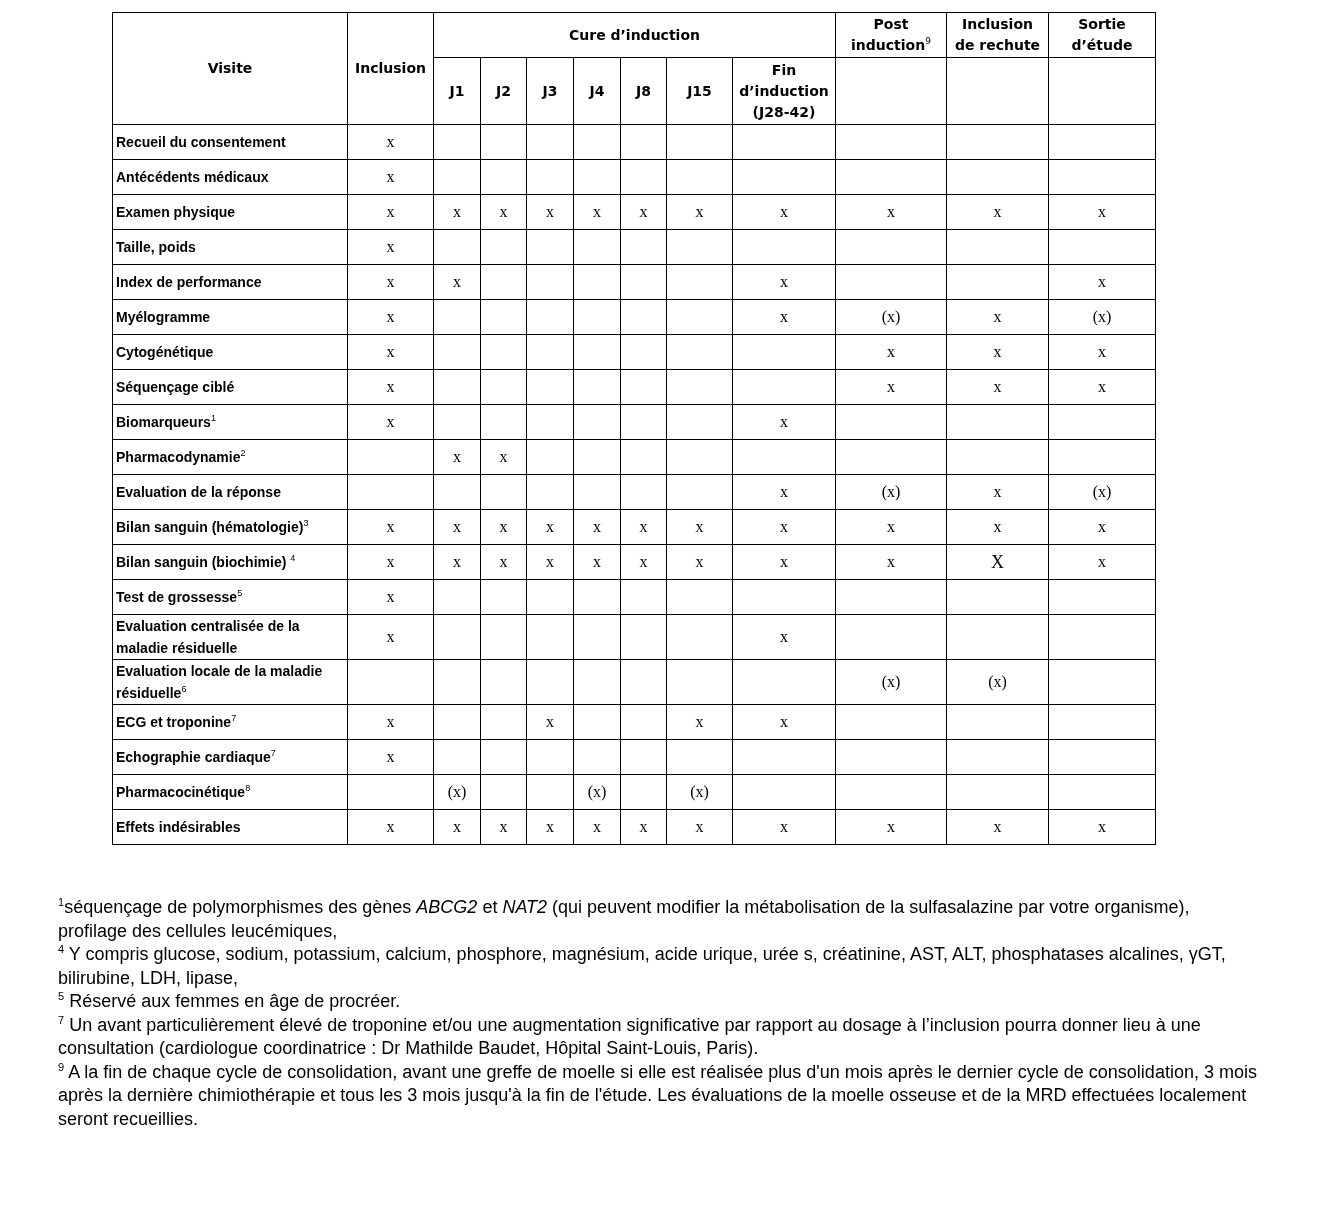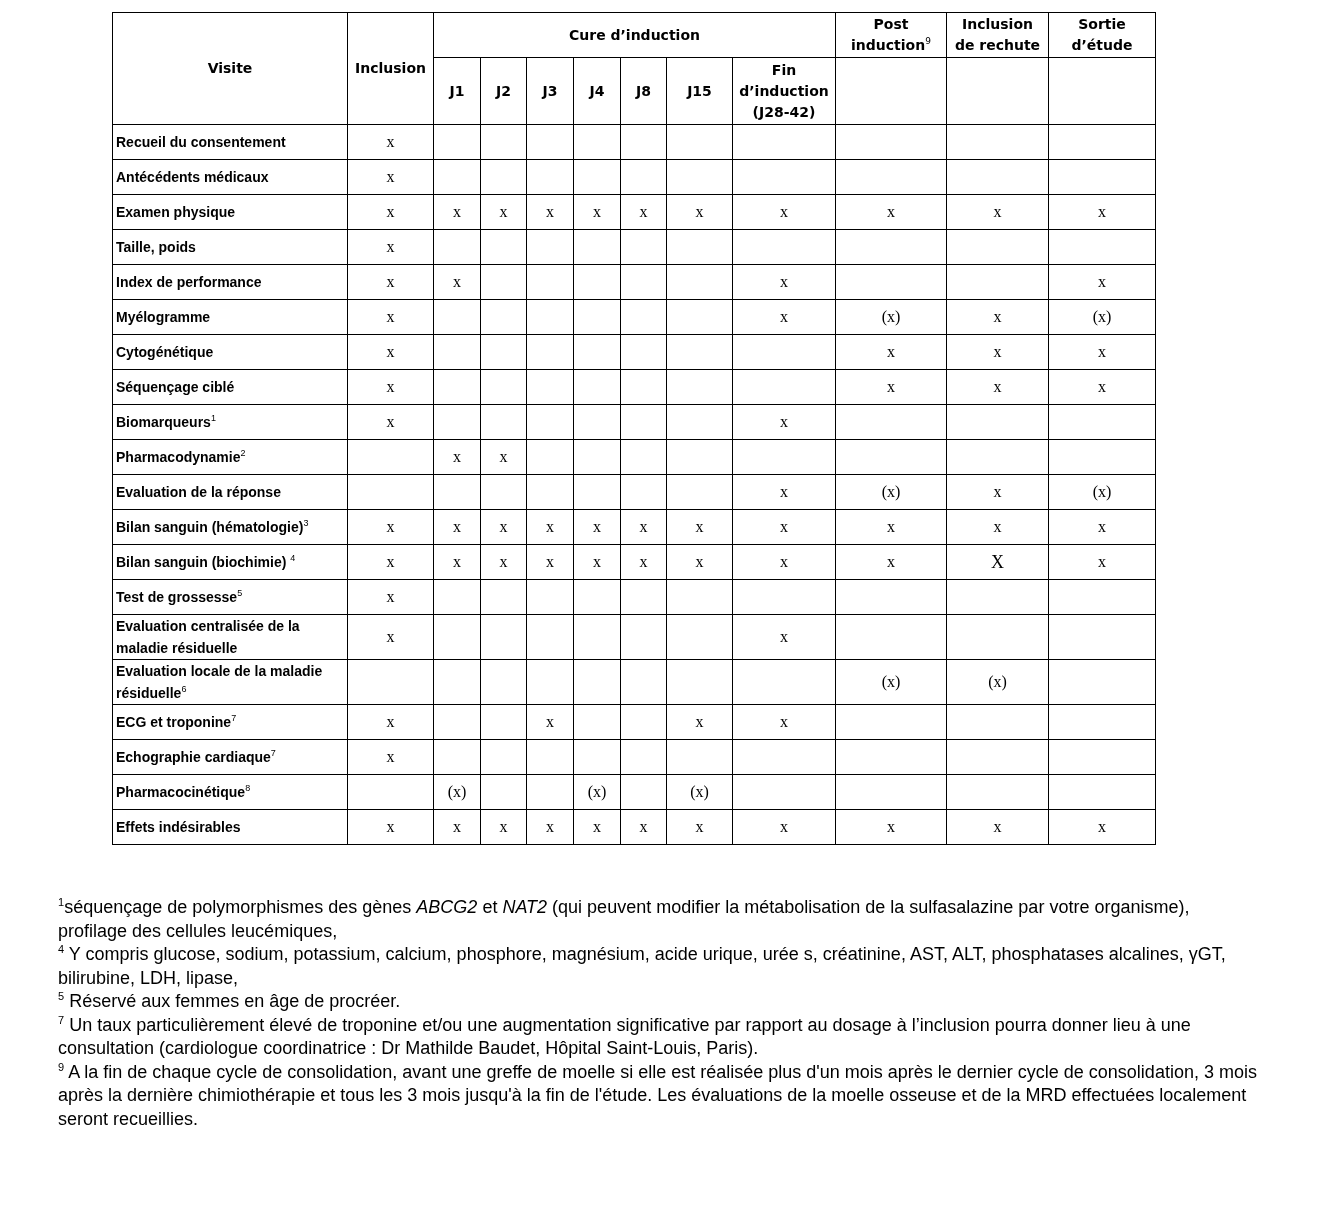--- a/index.html
+++ b/index.html
@@ -368,15 +368,15 @@
         <td class="mark">x</td>
         <td class="mark">x</td>
       </tr>
     </tbody>
 </table>
 
 <div class="notes" id="notes">
     <p><sup>1</sup><span>séquençage de polymorphismes des gènes </span><i>ABCG2</i><span> et </span><i>NAT2</i><span> (qui peuvent modifier la métabolisation de la sulfasalazine par votre organisme), profilage des cellules leucémiques,</span></p>
     <p><sup>4</sup><span> Y compris glucose, sodium, potassium, calcium, phosphore, magnésium, acide urique, urée s, créatinine, AST, ALT, phosphatases alcalines, γGT, bilirubine, LDH, lipase,</span></p>
     <p><sup>5</sup><span> Réservé aux femmes en âge de procréer.</span></p>
-    <p><sup>7</sup><span> Un taux particulièrement élevé de troponine et/ou une augmentation significative par rapport au dosage à l’inclusion pourra donner lieu à une consultation (cardiologue coordinatrice : Dr Mathilde Baudet, Hôpital Saint-Louis, Paris).</span></p>
+    <p><sup>7</sup><span> Un avant particulièrement élevé de troponine et/ou une augmentation significative par rapport au dosage à l’inclusion pourra donner lieu à une consultation (cardiologue coordinatrice : Dr Mathilde Baudet, Hôpital Saint-Louis, Paris).</span></p>
     <p><sup>9</sup><span> A la fin de chaque cycle de consolidation, avant une greffe de moelle si elle est réalisée plus d'un mois après le dernier cycle de consolidation, 3 mois après la dernière chimiothérapie et tous les 3 mois jusqu'à la fin de l'étude. Les évaluations de la moelle osseuse et de la MRD effectuées localement seront recueillies.</span></p>
   </div>
 
 </body></html>

